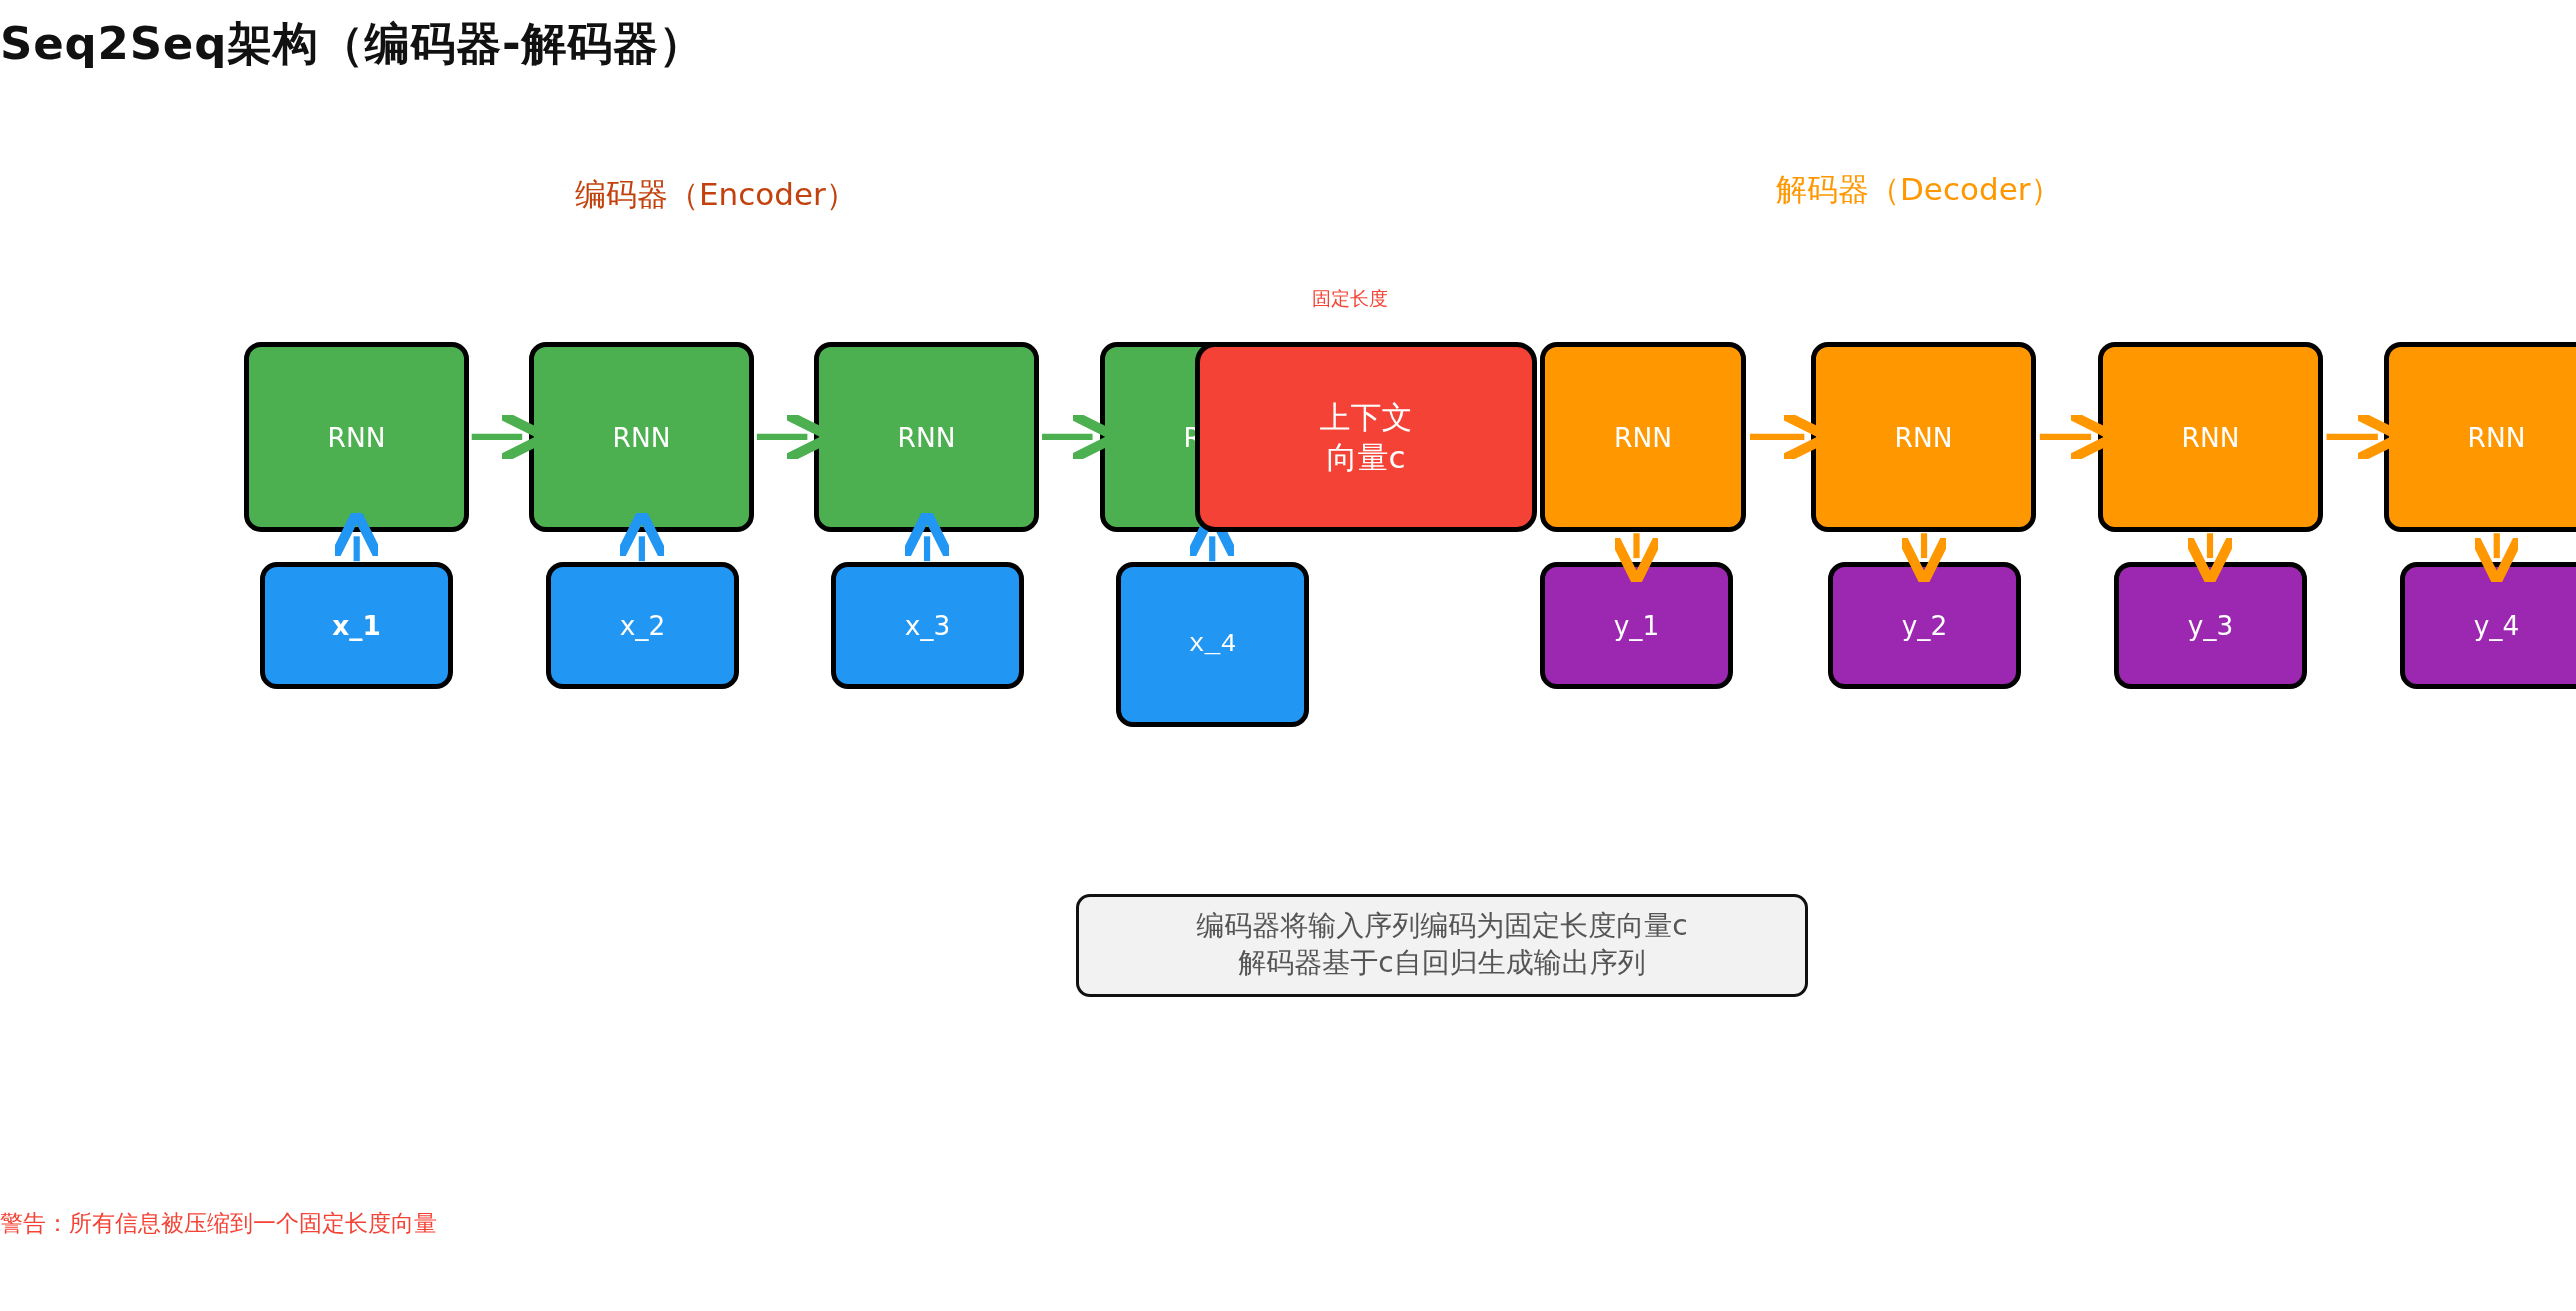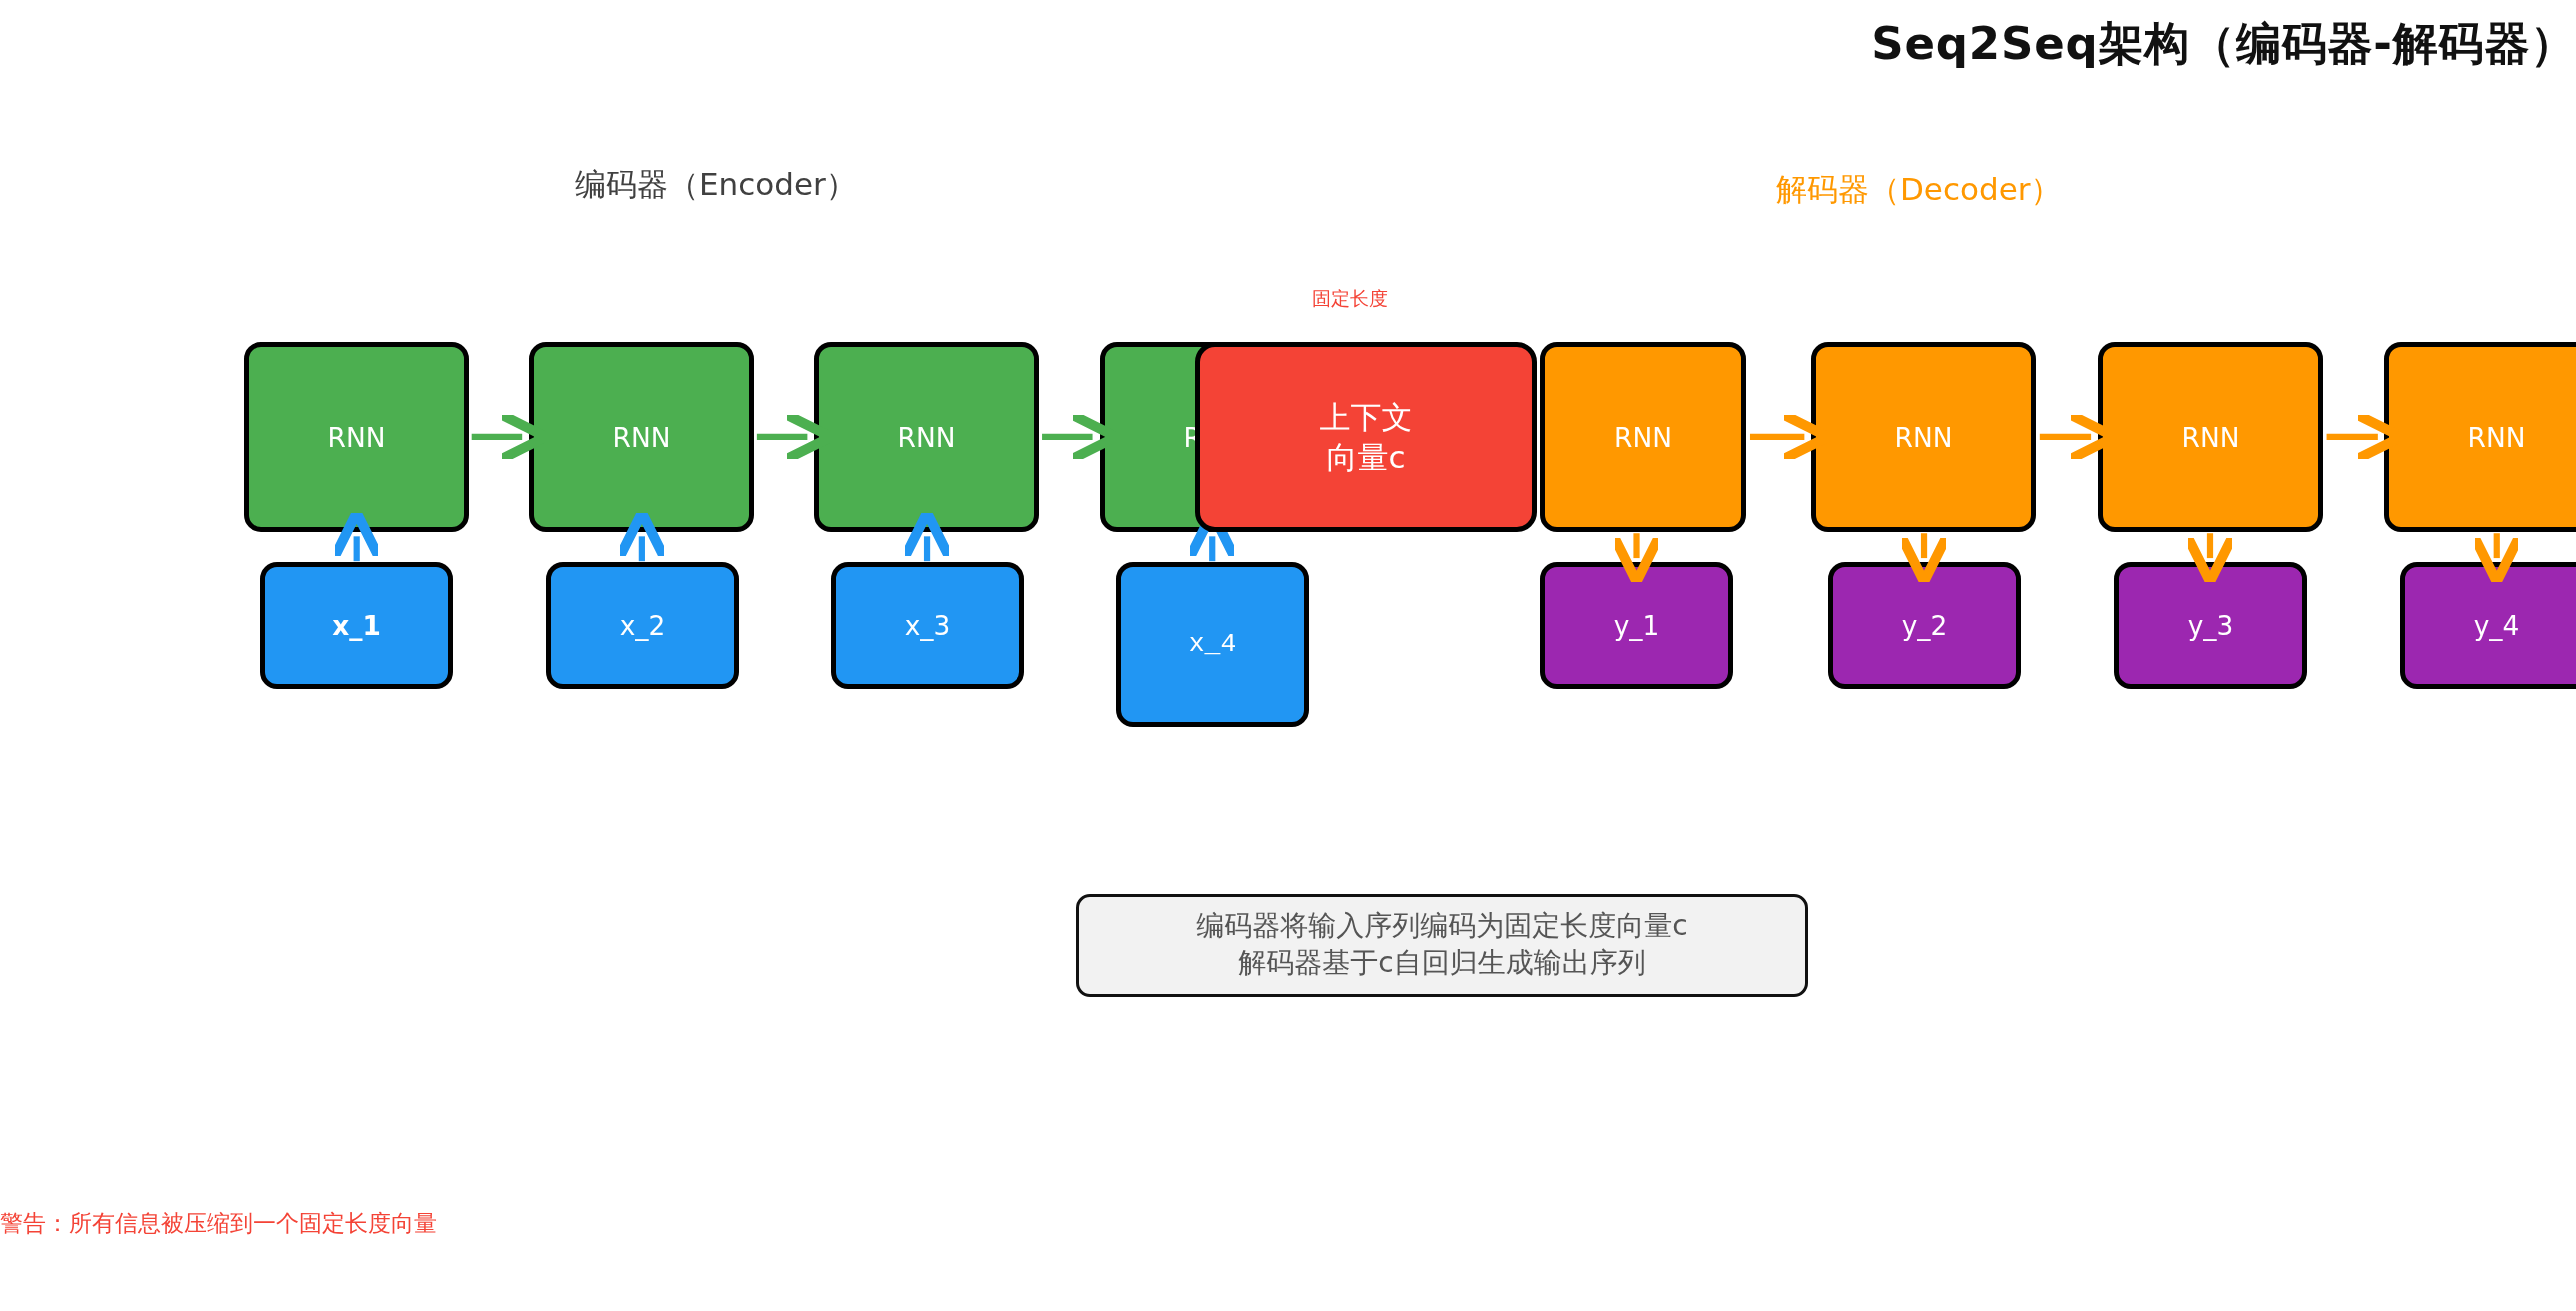--- a/index.html
+++ b/index.html
@@ -8,31 +8,31 @@
     background:#ffffff;
     font-family:"DejaVu Sans","Liberation Sans",sans-serif;
     overflow:hidden;
     position:relative;
   }
   #canvas{position:absolute;left:0;top:0;width:2576px;height:1312px;}
 
   
   .title{
     position:absolute;left:0;top:14px;width:2576px;
-    text-align:right;
+    text-align:left;
     font-size:45px;font-weight:bold;color:#111111;
     letter-spacing:0.8px;
     white-space:nowrap;
   }
   .section-label{
     position:absolute;
     font-size:31px;
     white-space:nowrap;
   }
-  .enc-label{left:575px;top:164px;color:#404040;}
+  .enc-label{left:575px;top:174px;color:#c2410c;}
   .dec-label{left:1776px;top:169px;color:#FF9800;}
   .fixed-label{
     position:absolute;left:1312px;top:286px;
     font-size:19px;color:#F44336;white-space:nowrap;
   }
   .warning{
     position:absolute;left:0;top:1208px;width:2576px;
     text-align:left;
     font-size:23px;color:#F44336;
     white-space:nowrap;

